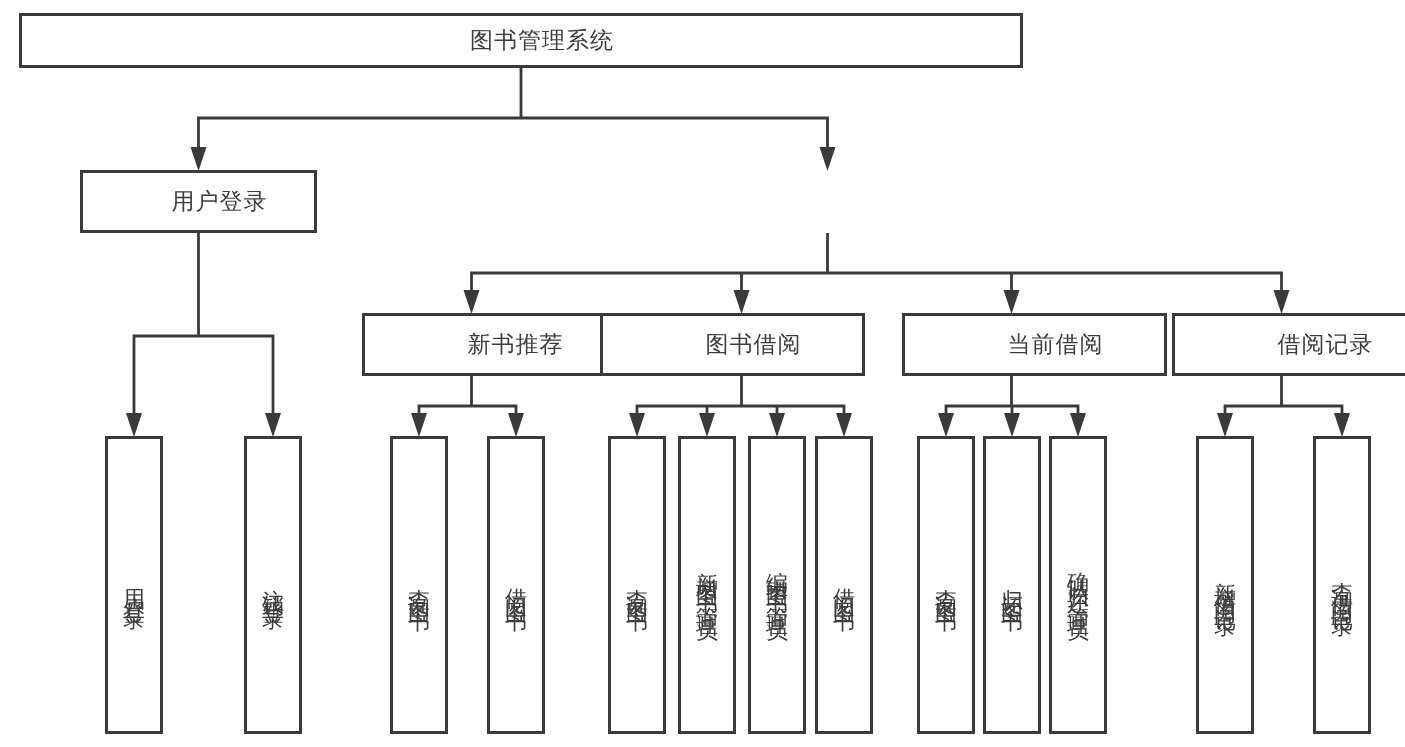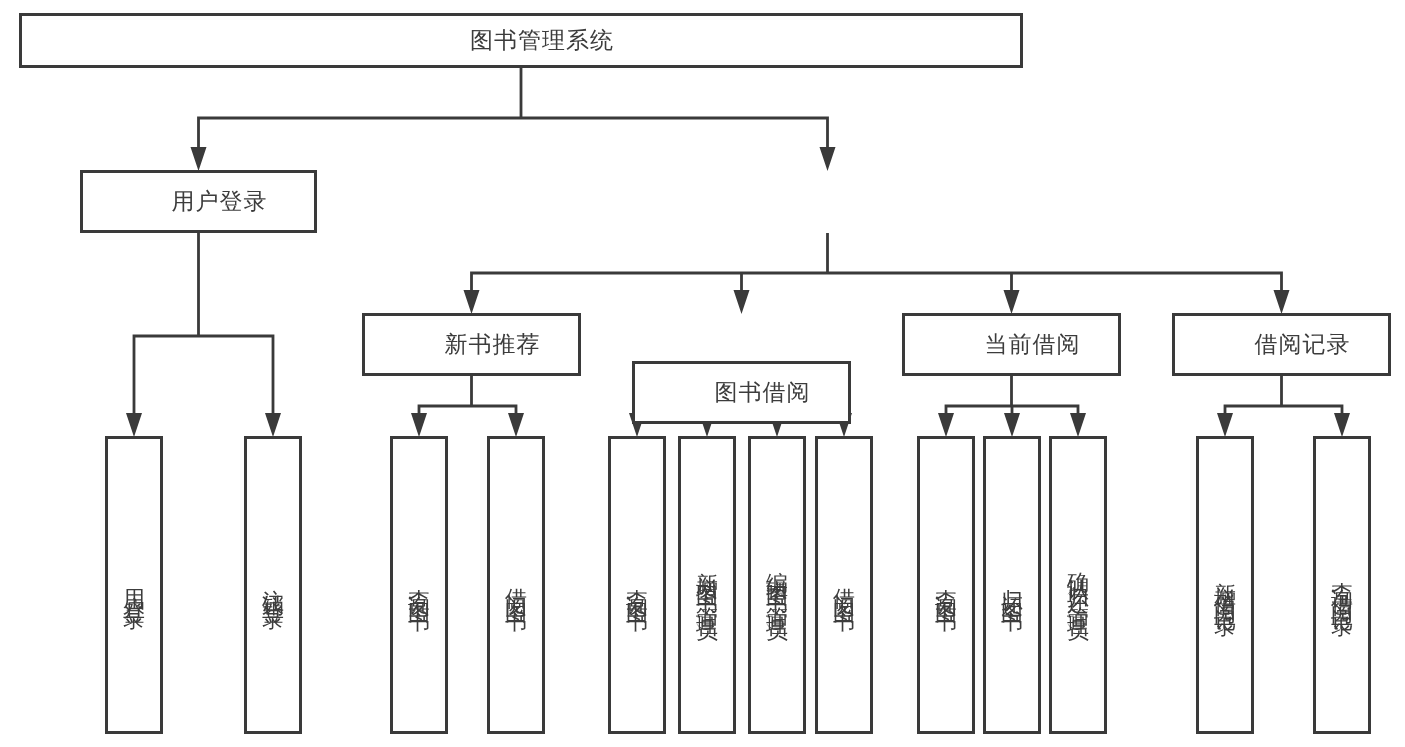--- a/index.html
+++ b/index.html
@@ -38,23 +38,23 @@
     text-orientation: mixed;
     font-size: 22px;
     letter-spacing: 7px;
     line-height: 1;
     white-space: nowrap;
   }
   
   .n-root   { left: 19px;   top: 13px;  width: 1004px; height: 55px; }
   .n-login  { left: 80px;   top: 170px; width: 237px;  height: 63px; }
   .n-mgmt   { left: 710px;  top: 170px; width: 235px;  height: 63px; }
-  .n-l3     { top: 313px; width: 219px; height: 63px; }
+  .n-l3     { top: 313px; width: 265px; height: 63px; }
   .n-newrec { left: 362px; }
-  .n-borrow { left: 632px; margin-top: 48px; }
+  .n-borrow { left: 600px; }
   .n-cur    { left: 902px; }
   .n-rec    { left: 1172px; }
   .leaf     { top: 436px; width: 58px; height: 298px; }
   .lf1  { left: 105px; }  .lf2  { left: 244px; }
   .lf3  { left: 390px; }  .lf4  { left: 487px; }
   .lf5  { left: 608px; }  .lf6  { left: 678px; }
   .lf7  { left: 748px; }  .lf8  { left: 815px; }
   .lf9  { left: 917px; }  .lf10 { left: 983px; }
   .lf11 { left: 1049px; }
   .lf12 { left: 1196px; } .lf13 { left: 1313px; }

